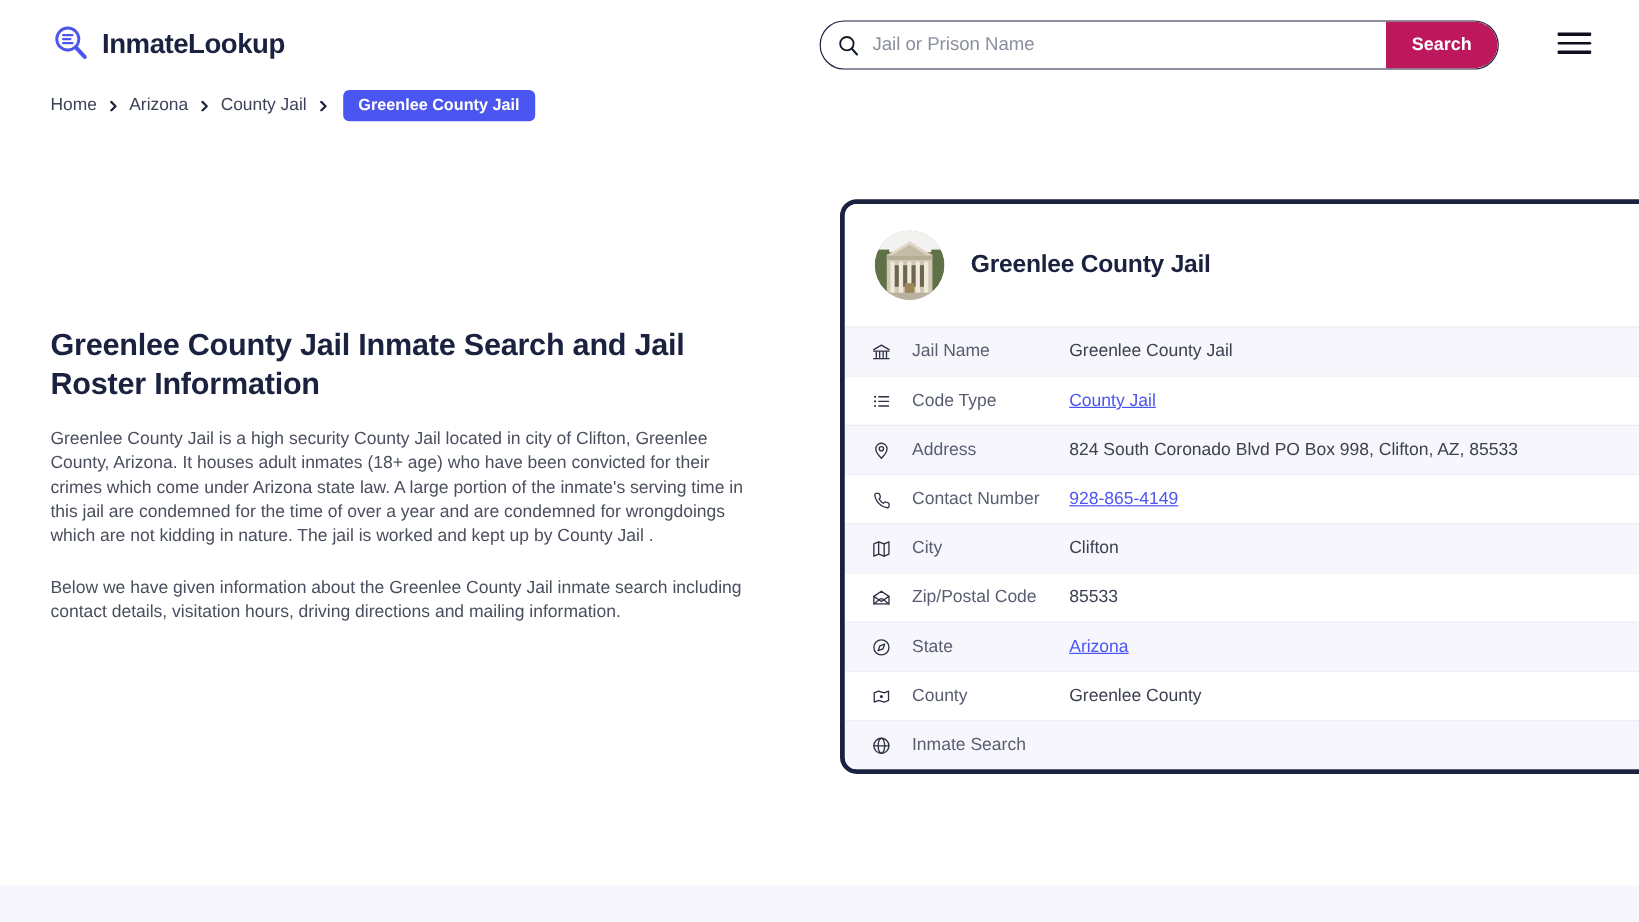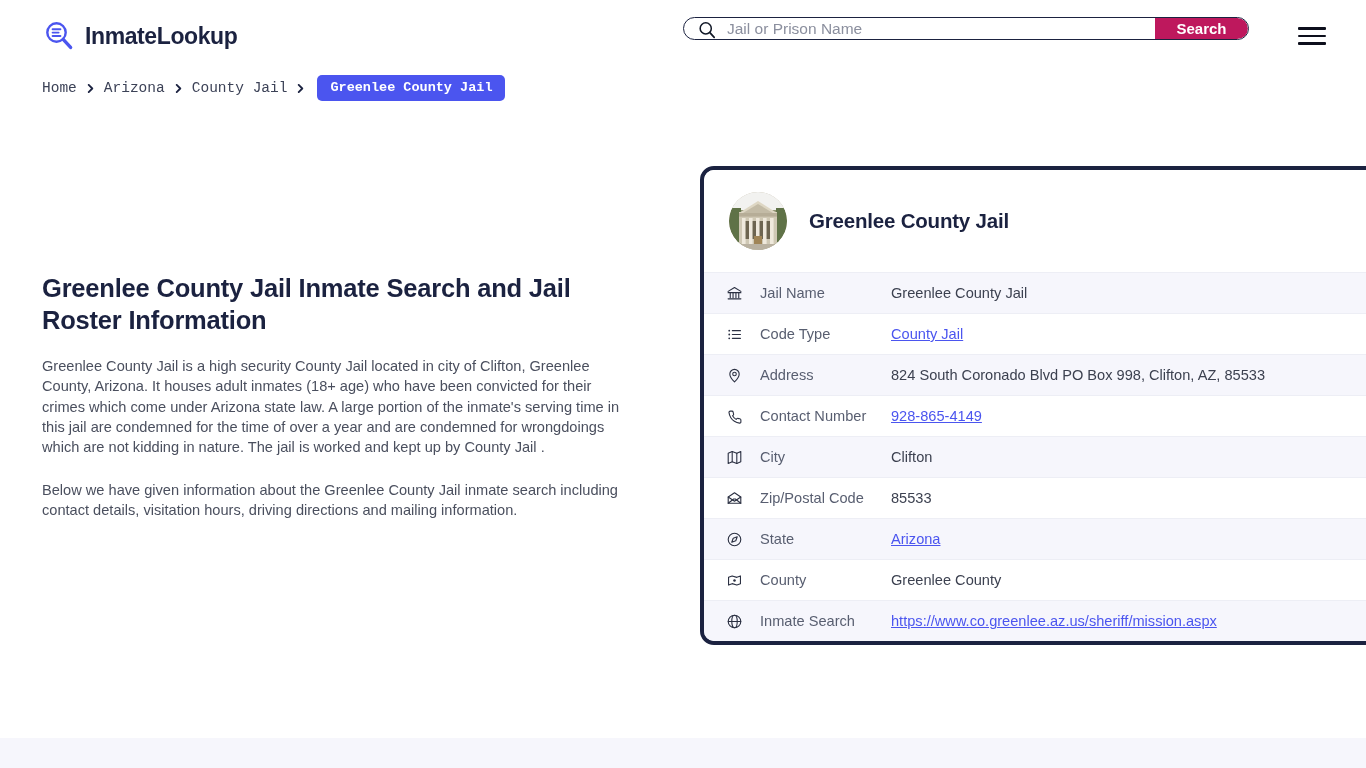--- a/index.html
+++ b/index.html
@@ -38,26 +38,26 @@
     color: #1b2240;
     letter-spacing: -0.4px;
     line-height: 1;
   }
 
   .searchbar {
     position: absolute;
     left: 683px;
     top: 17px;
     width: 566px;
-    height: 23px;
+    height: 41px;
     border: 1.6px solid #1b2240;
     border-radius: 22px;
     background: #ffffff;
     display: flex;
-    align-items: flex-end;
+    align-items: center;
     overflow: hidden;
   }
   .search-glass {
     width: 18px; height: 18px;
     margin-left: 14px;
     flex: none;
   }
   .search-input {
     flex: 1;
     border: none;
@@ -107,21 +107,20 @@
 
   
   .breadcrumb {
     position: absolute;
     left: 42px;
     top: 75px;
     display: flex;
     align-items: center;
     gap: 0;
     font-size: 14.5px;
-    font-family: Liberation Mono, monospace;
   }
   .crumb {
     color: #3c4257;
     text-decoration: none;
     cursor: pointer;
   }
   .crumb-sep {
     display: inline-block;
     margin: 0 9px;
     width: 9px; height: 9px;
@@ -439,18 +438,17 @@
 
   <div class="info-row alt">
     <span class="row-icon">
       <svg viewBox="0 0 20 20" fill="none" stroke="#2b3042" stroke-width="1.3" stroke-linecap="round" stroke-linejoin="round" xmlns="http://www.w3.org/2000/svg">
         <circle cx="10" cy="10" r="7.4"></circle>
         <line x1="2.6" y1="10" x2="17.4" y2="10"></line>
         <ellipse cx="10" cy="10" rx="3.2" ry="7.4"></ellipse>
       </svg>
     </span>
     <span class="row-label">Inmate Search</span>
-    <a class="row-link" href="#">https://www.co.greenlee.az.us/sheriff/mission.aspx</a>
   </div>
 
 </div>
 
 <div class="footer-band"></div>
 
 </body></html>

